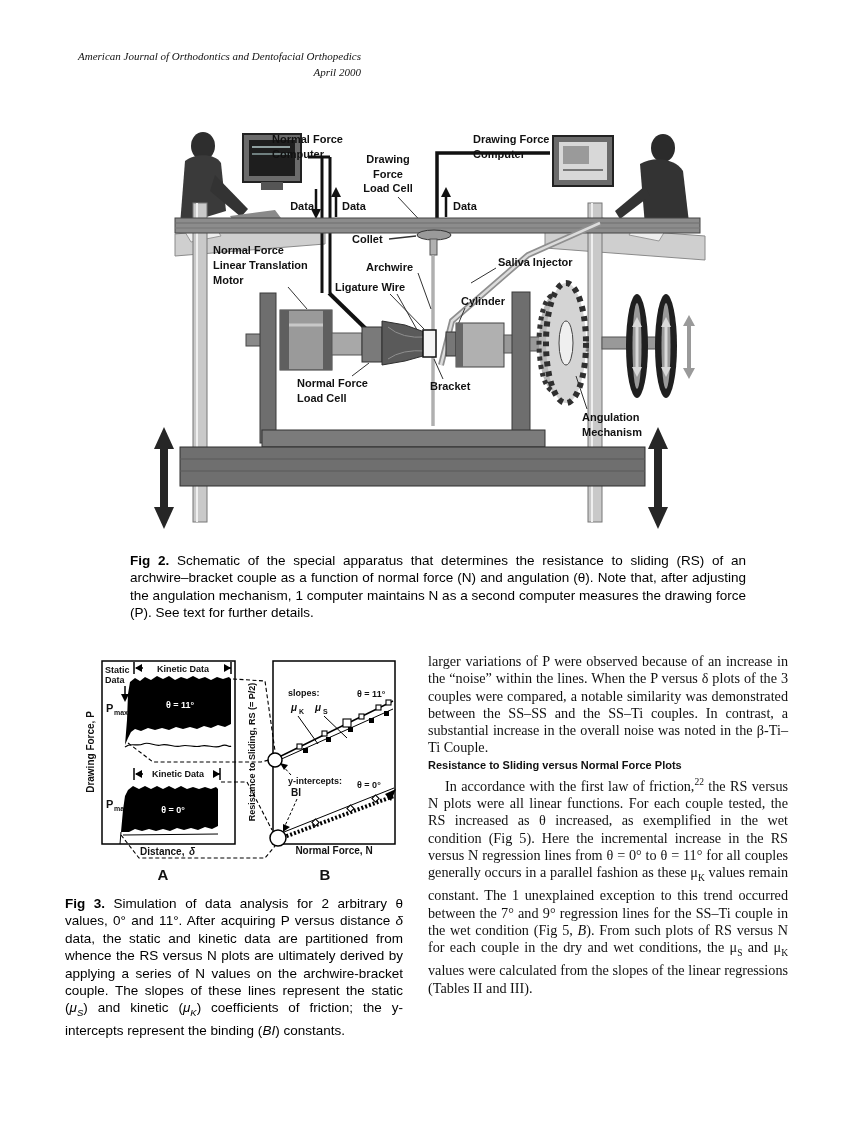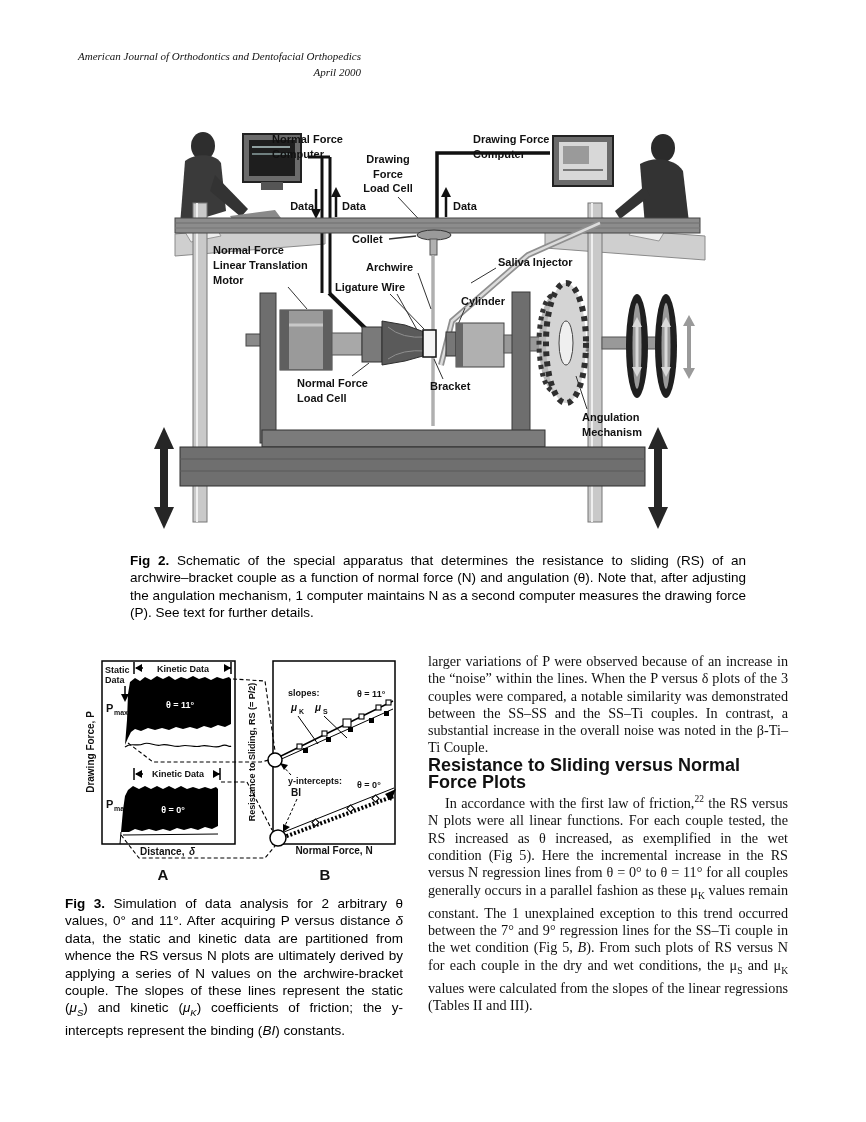--- a/index.html
+++ b/index.html
@@ -19,21 +19,21 @@
            line-height:17.4px;text-align:justify;color:#000;}
   .cap2{left:130px;top:552px;width:616px;}
   .cap3{left:65px;top:895px;width:338px;}
   .cap-tag{font-weight:bold;}
   .ital{font-style:italic;}
   sub.small{font-size:9.5px;}
   sup.small{font-size:9.5px;margin-top:32px;}
   
   .rightcol{position:absolute;left:428px;top:653px;width:360px;font-size:14.2px;line-height:17.3px;text-align:justify;}
   .rightcol p{margin:0;}
-  .rc-head{font-family:"Liberation Sans",sans-serif;font-weight:bold;font-size:18px;
+  .rc-head{font-family:"Liberation Sans",sans-serif;font-weight:bold;font-size:11px;
            margin:9px 0 6px 0;text-align:left;}
   .indent{text-indent:17px;}
   
   text{fill:#111;}
   .tb11{font:bold 11px "Liberation Sans",sans-serif;}
   .tb10{font:bold 10px "Liberation Sans",sans-serif;}
   .tb9{font:bold 9px "Liberation Sans",sans-serif;}
   .tb7{font:bold 7px "Liberation Sans",sans-serif;}
   .tb15{font:bold 15px "Liberation Sans",sans-serif;}
   .twhite{fill:#ffffff;}

